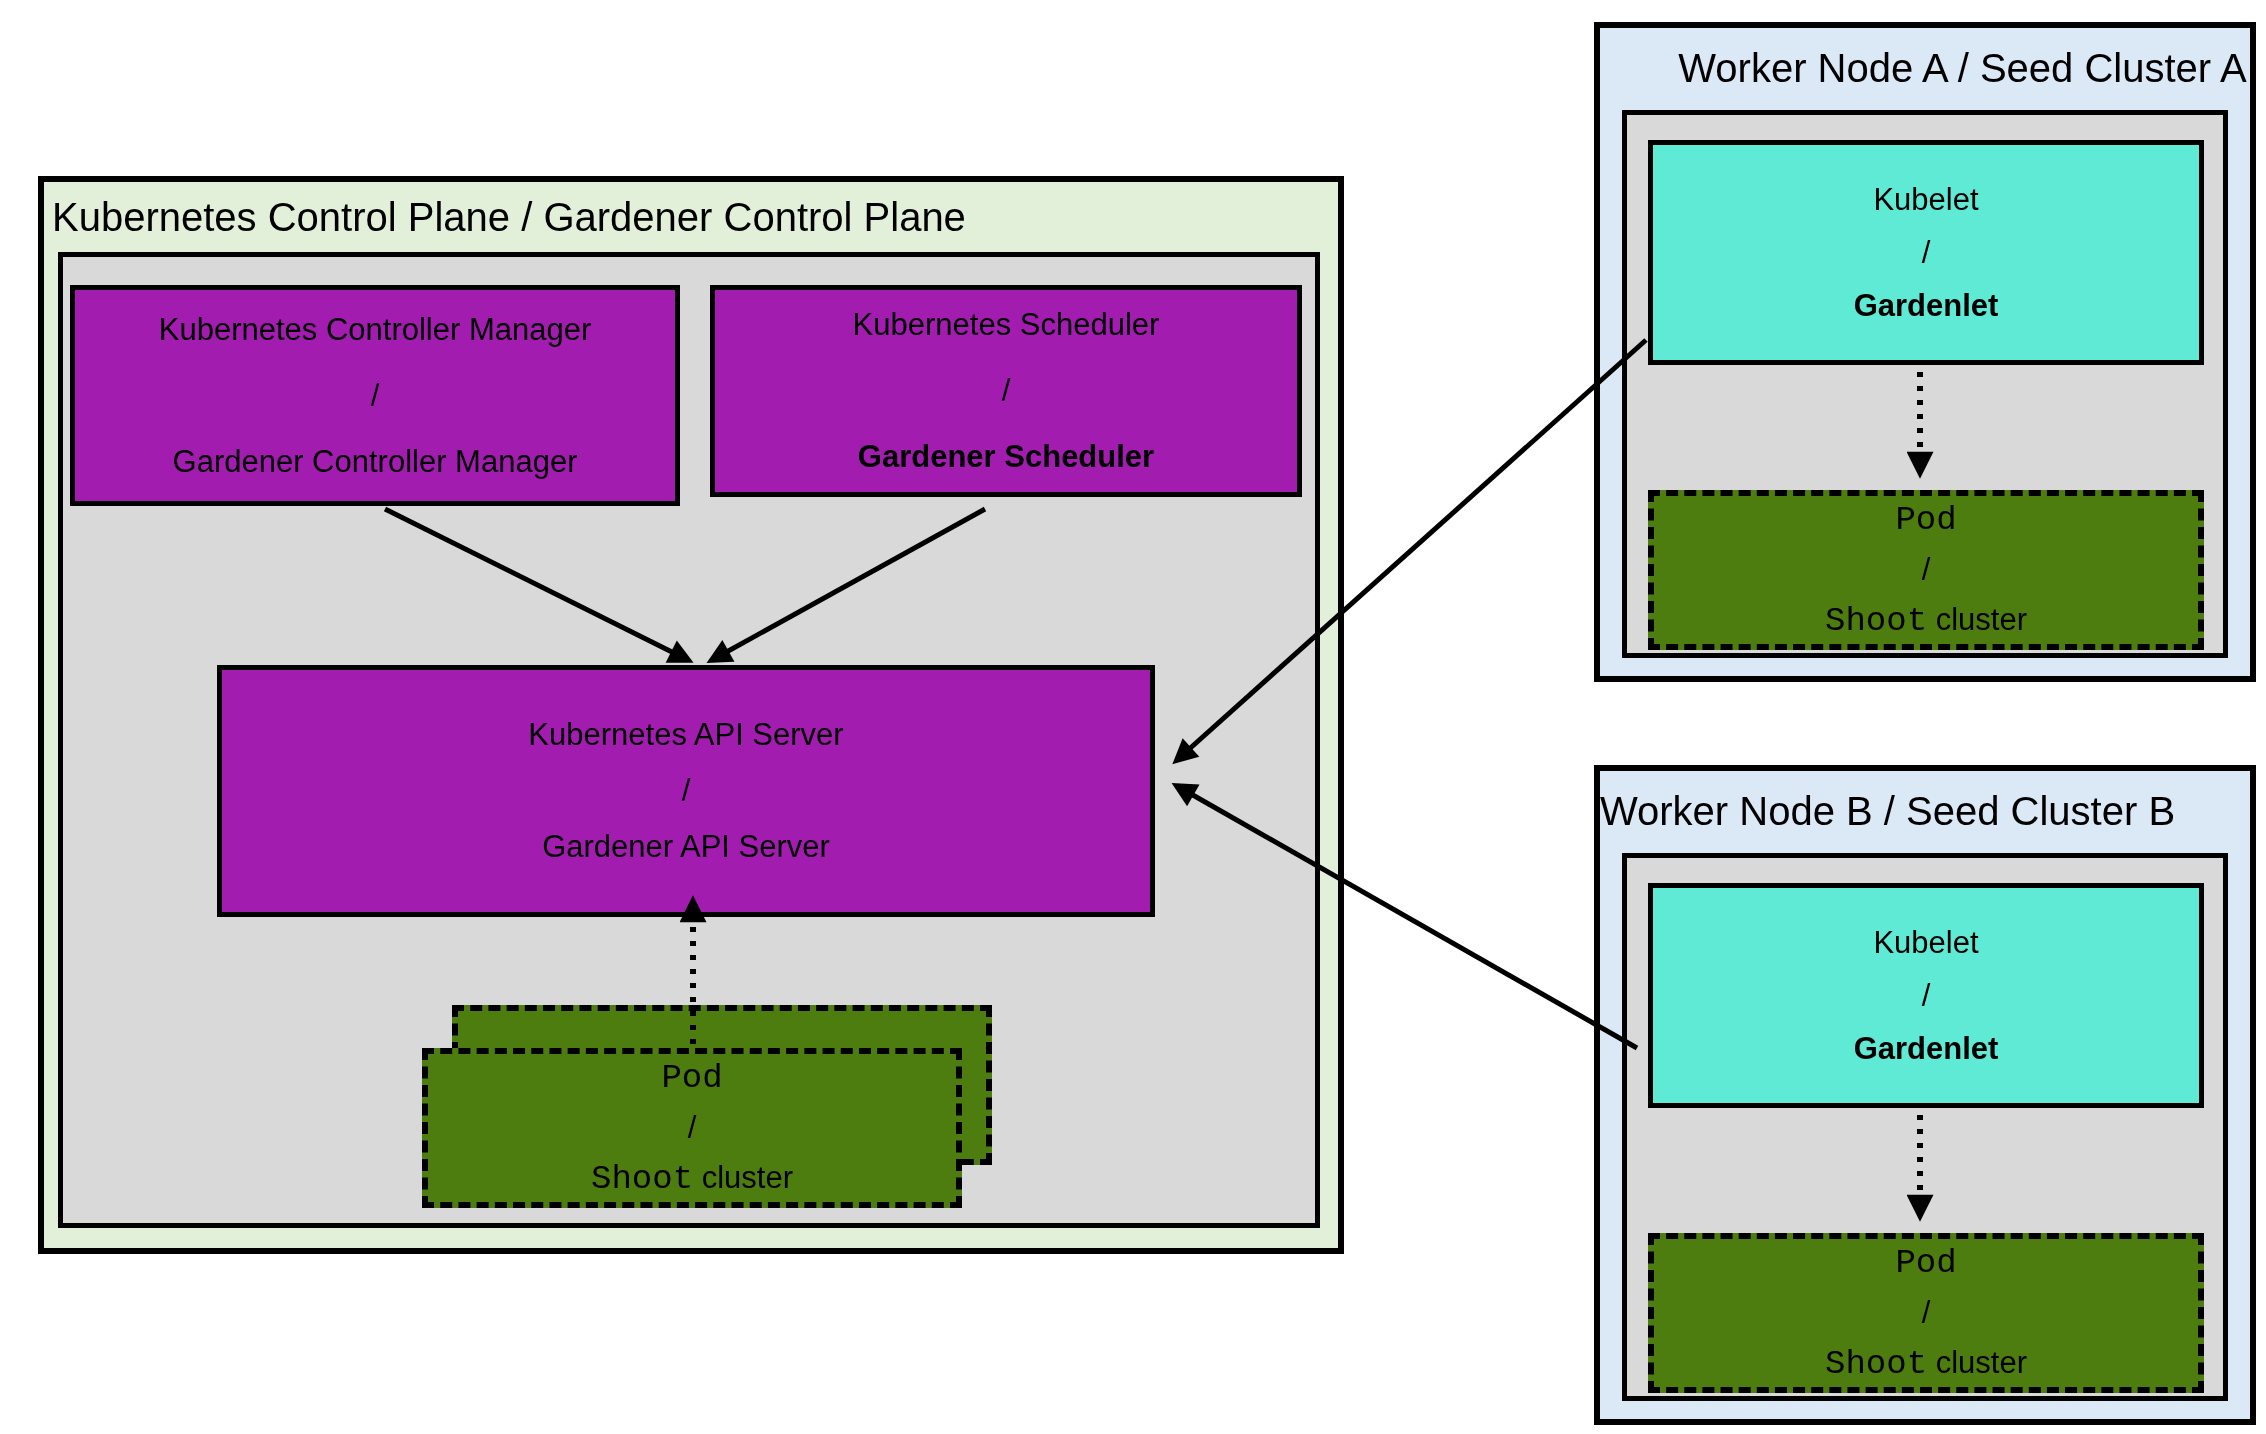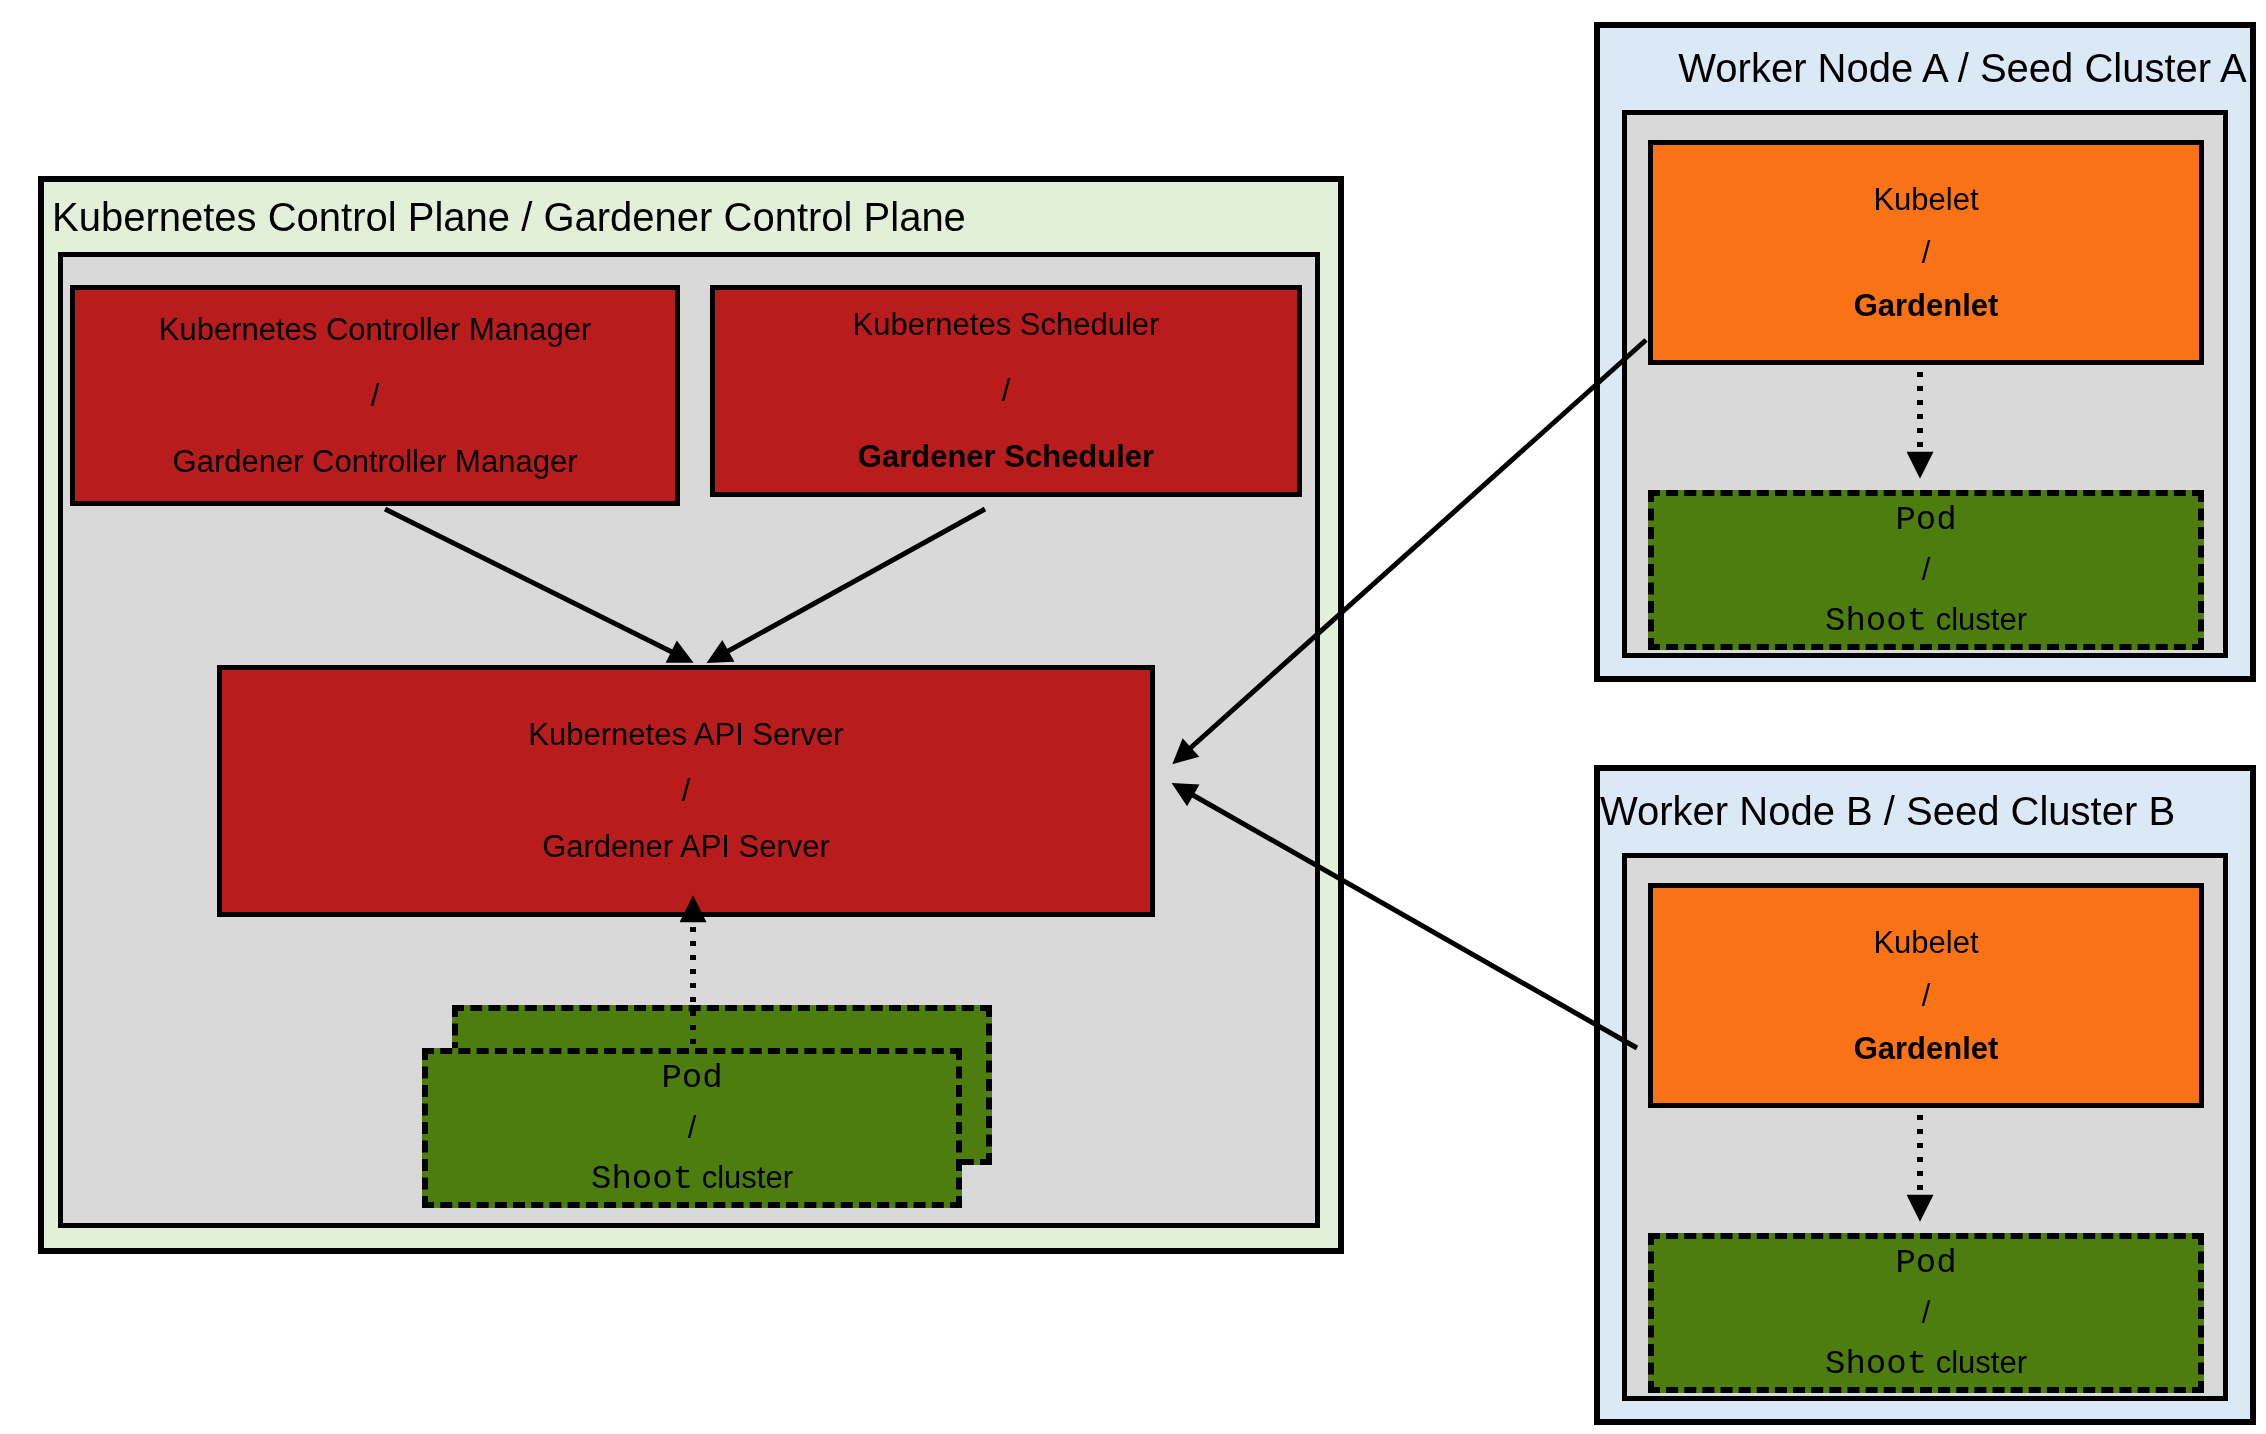--- a/index.html
+++ b/index.html
@@ -19,22 +19,22 @@
   .inner-gray  { background: #d9d9d9; border: 5px solid #000; }
 
   .cbox {
     border: 5px solid #000;
     display: flex;
     flex-direction: column;
     justify-content: center;
     align-items: center;
     text-align: center;
   }
-  .box-green  { background: #b91c1c; }
-  .box-orange { background: #f97316; }
+  .box-green  { background: #a21caf; }
+  .box-orange { background: #5eead4; }
   .box-peach  { background: #4d7c0f; }
   .dashed { border: 6px dashed #000; }
 
   .panel-title {
     font-size: 40px;
     line-height: 70px;
     white-space: nowrap;
     font-weight: 400;
   }
   .title-left   { text-align: left; }

